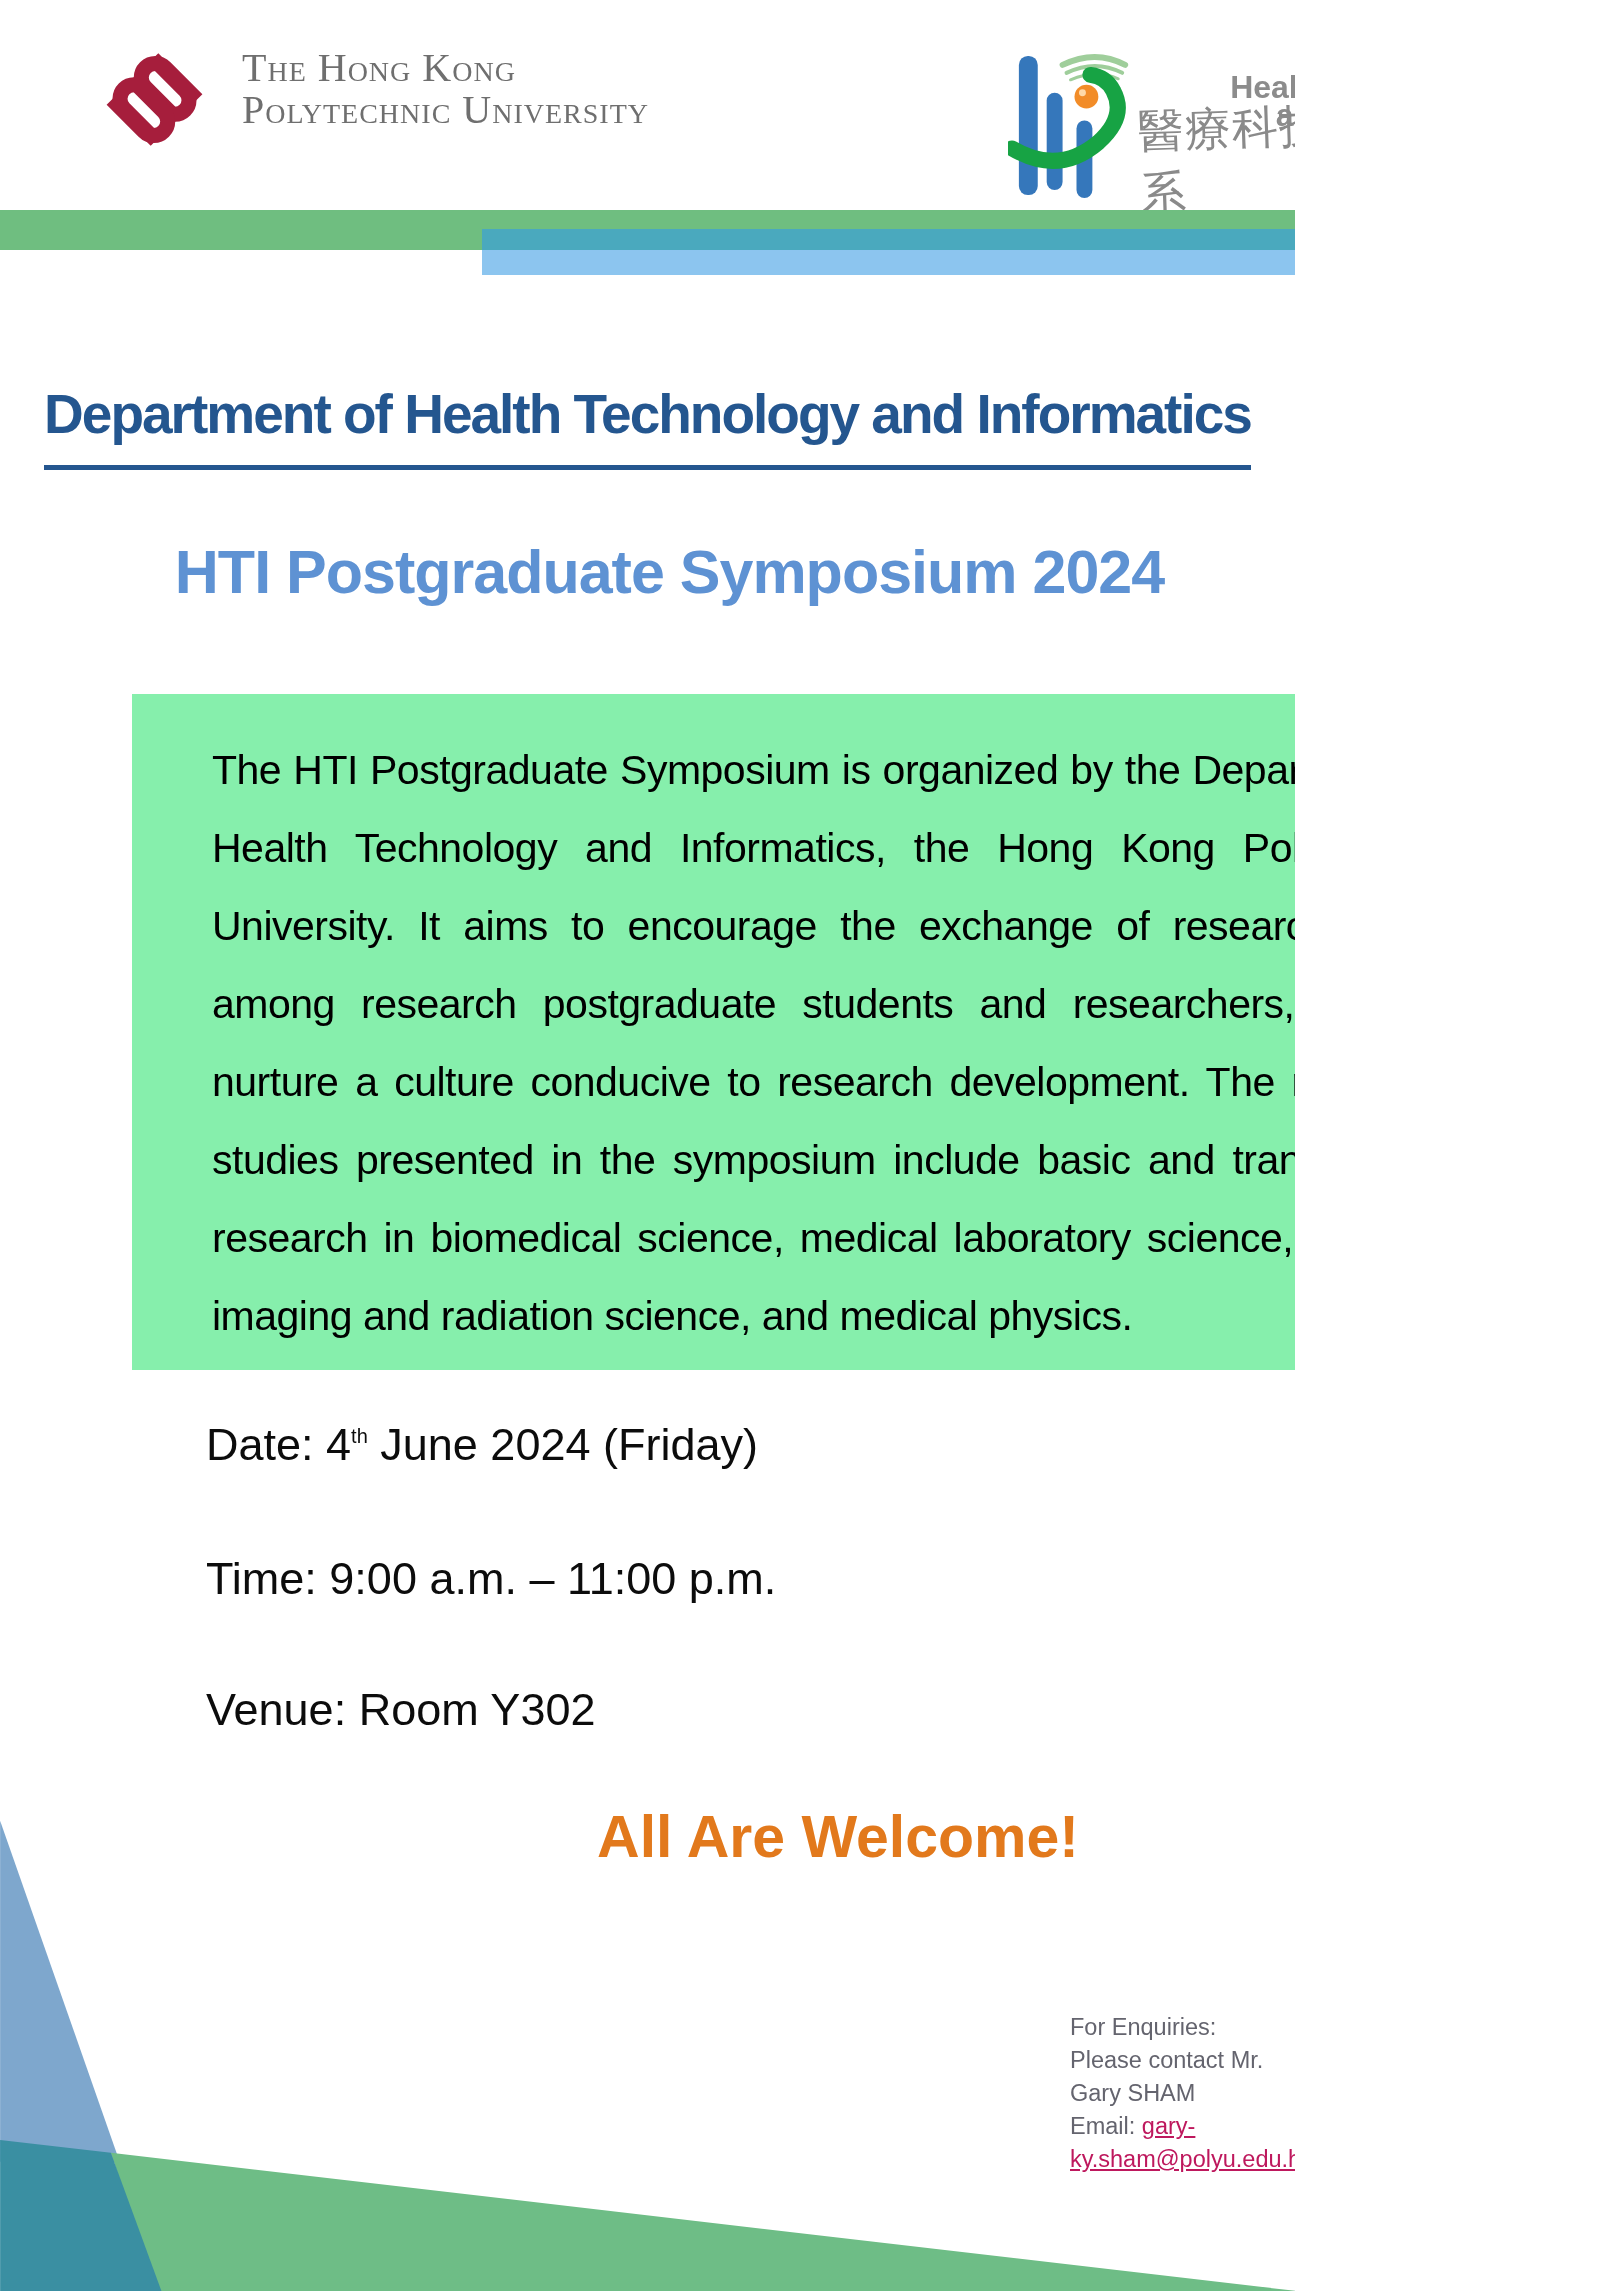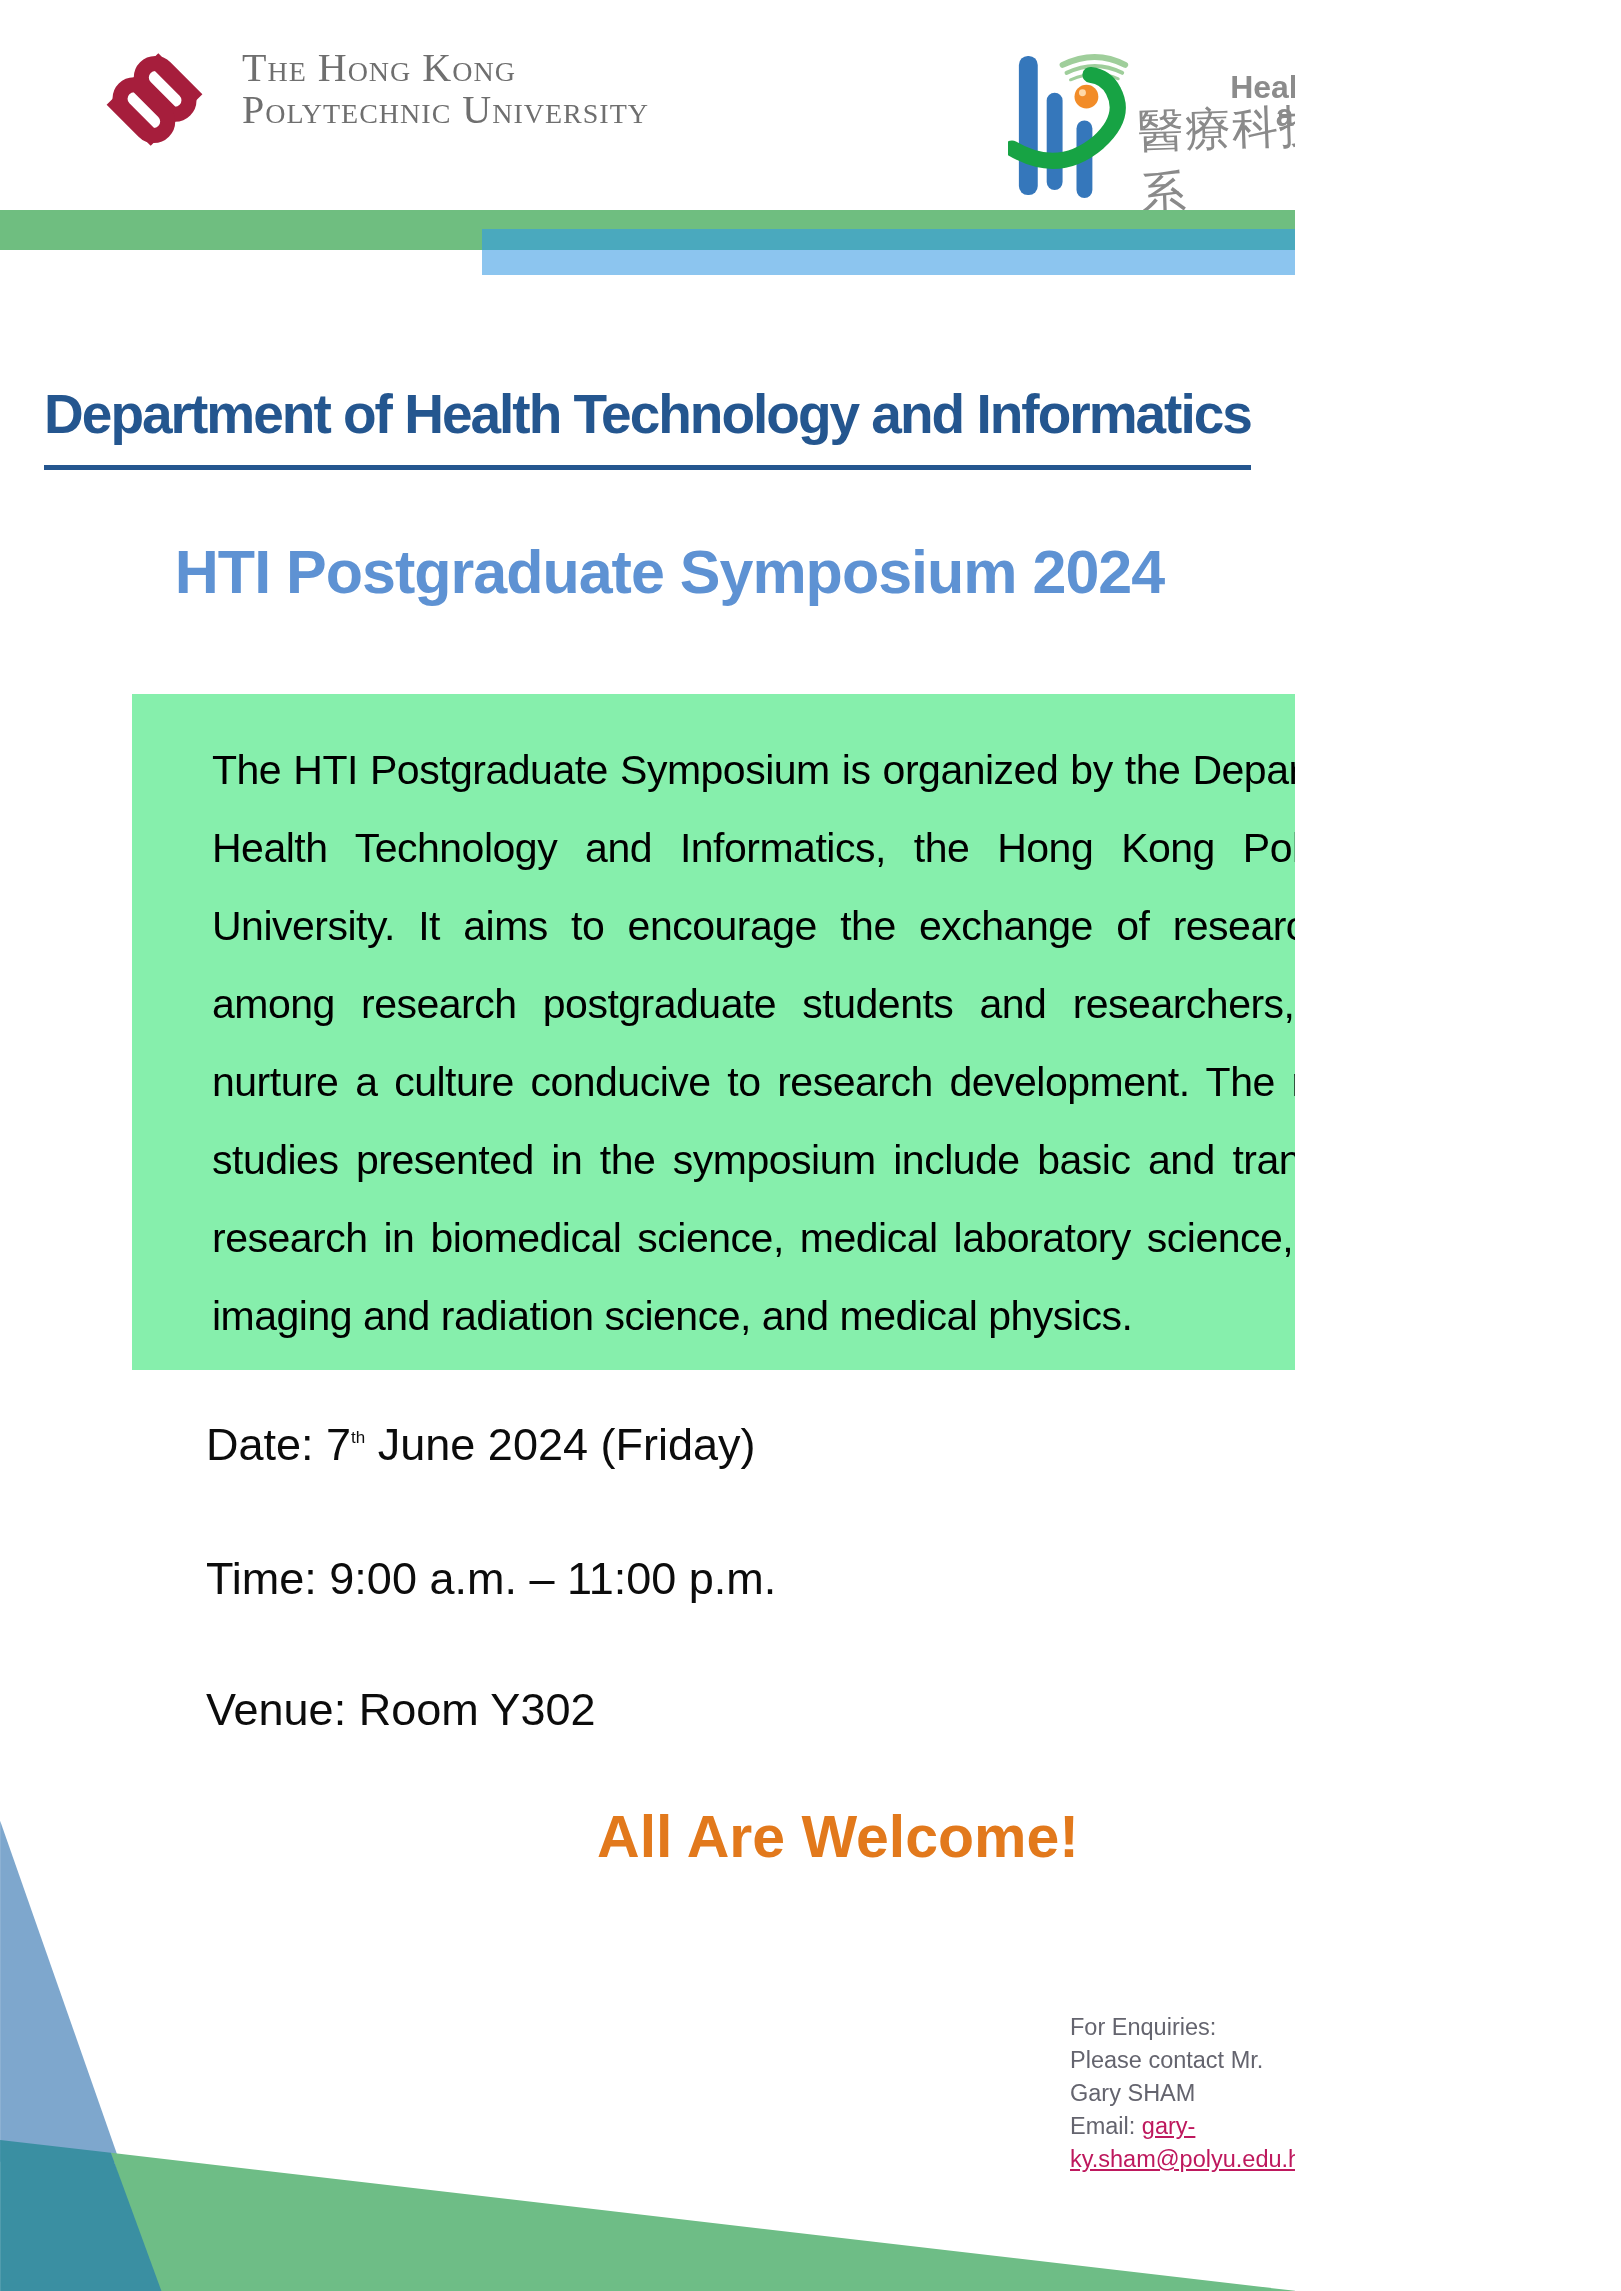--- a/index.html
+++ b/index.html
@@ -29,21 +29,21 @@
   .event-title{display:inline-block;color:#5E92D3;font-size:61px;font-weight:bold;letter-spacing:-1px;margin-left:44px;}
   
   .desc-panel{position:absolute;left:132px;top:694px;width:1397px;height:676px;background:#86efac;
     box-sizing:border-box;padding:37px 82px 0 80px;}
   .desc-text{font-size:41px;line-height:78px;color:#000;text-align:justify;letter-spacing:-0.5px;}
   
   .detail{position:absolute;left:206px;font-size:45px;color:#0c0c0c;}
   .detail-date{top:1419px;}
   .detail-time{top:1553px;}
   .detail-venue{top:1684px;}
-  .sup{font-size:17px;position:relative;top:-16.7px;}
+  .sup{font-size:20px;position:relative;top:-16.7px;}
   .pre{white-space:pre;}
   
   .welcome{position:absolute;right:216px;top:1803px;font-size:59px;font-weight:bold;color:#E2791C;}
   
   .enquiries{position:absolute;left:1070px;top:2011px;font-size:23.5px;line-height:33px;color:#64646E;}
   .email-link{color:#be185d;text-decoration:underline;}
   
   .decor{position:absolute;left:0;bottom:0;width:1621px;height:488px;pointer-events:none;}
 </style>
 </head>
@@ -97,21 +97,21 @@
   </div>
   <div class="event-wrap">
     <div class="event-title">HTI Postgraduate Symposium 2024</div>
   </div>
 
   <div class="desc-panel">
     <div class="desc-text">The HTI Postgraduate Symposium is organized by the Department of Health Technology and Informatics, the Hong Kong Polytechnic University. It aims to encourage the exchange of research ideas among research postgraduate students and researchers, and to nurture a culture conducive to research development. The research studies presented in the symposium include basic and translational research in biomedical science, medical laboratory science, medical imaging and radiation science, and medical physics.</div>
   </div>
 
   <div class="detail detail-date">
-    <span class="pre">Date: 7</span><span class="sup">th</span><span class="pre"> June 2024 (Friday)</span>
+    <span class="pre">Date: 4</span><span class="sup">th</span><span class="pre"> June 2024 (Friday)</span>
   </div>
   <div class="detail detail-time">Time: 9:00 a.m. – 11:00 p.m.</div>
   <div class="detail detail-venue">Venue: Room Y302</div>
 
   <div class="welcome">All Are Welcome!</div>
 
   <div class="enquiries">
     <div>For Enquiries:</div>
     <div>Please contact Mr. Gary SHAM</div>
     <div>

